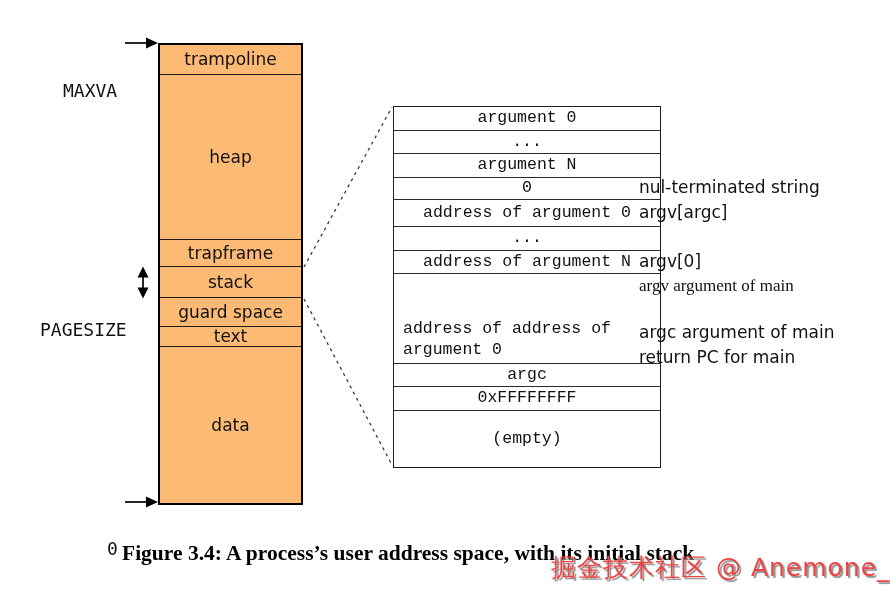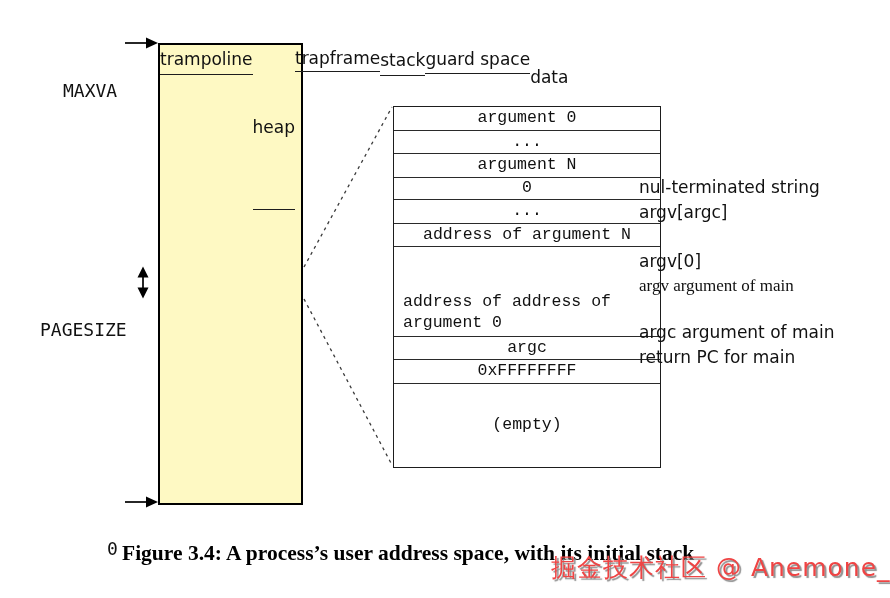--- a/index.html
+++ b/index.html
@@ -4,21 +4,21 @@
 <style>
   html,body{margin:0;padding:0;background:#fff;}
   .canvas{
     position:relative;width:890px;height:598px;background:#ffffff;
     font-family:"DejaVu Sans",sans-serif;color:#111;overflow:hidden;
   }
   
   .membox{
     position:absolute;left:158px;top:43px;width:145px;height:462px;
     border:2px solid #000;box-sizing:border-box;
-    display:flex;flex-direction:row;background:#fef9c3;
+    display:flex;flex-direction:column;background:#fdba74;
   }
   .memsec{
     flex:none;border-bottom:1.6px solid #1d1d1d;box-sizing:border-box;
     display:flex;align-items:center;justify-content:center;
     font-size:17px;line-height:1.1;
   }
   .memsec:last-child{border-bottom:none;flex:1;}
   
   .stackbox{
     position:absolute;left:393px;top:106px;width:268px;height:362px;
@@ -94,29 +94,30 @@
   <div class="mono lbl-maxva">MAXVA</div>
   <div class="mono lbl-pagesize">PAGESIZE</div>
   <div class="mono lbl-zero">0</div>
 
   <div class="membox">
     <div class="memsec" style="height:30px">trampoline</div>
     <div class="memsec" style="height:165px">heap</div>
     <div class="memsec" style="height:27px">trapframe</div>
     <div class="memsec" style="height:31px">stack</div>
     <div class="memsec" style="height:29px">guard space</div>
+    <div class="memsec">text</div>
     <div class="memsec" style="height:66px">data</div>
-    <div class="memsec">text</div>
   </div>
 
   <div class="stackbox">
     <div class="srow" style="height:24px">argument 0</div>
     <div class="srow" style="height:23px">...</div>
     <div class="srow" style="height:24px">argument N</div>
     <div class="srow" style="height:22px">0</div>
+    <div class="srow" style="height:27px">address of argument 0</div>
     <div class="srow" style="height:24px">...</div>
     <div class="srow" style="height:23px">address of argument N</div>
     <div class="srow left" style="height:47px">address of address of argument 0</div>
     <div class="srow" style="height:23px">argc</div>
     <div class="srow" style="height:24px">0xFFFFFFFF</div>
     <div class="srow">(empty)</div>
   </div>
 
   <div class="ann ann-0">nul-terminated string</div>
   <div class="ann ann-1">argv[argc]</div>

